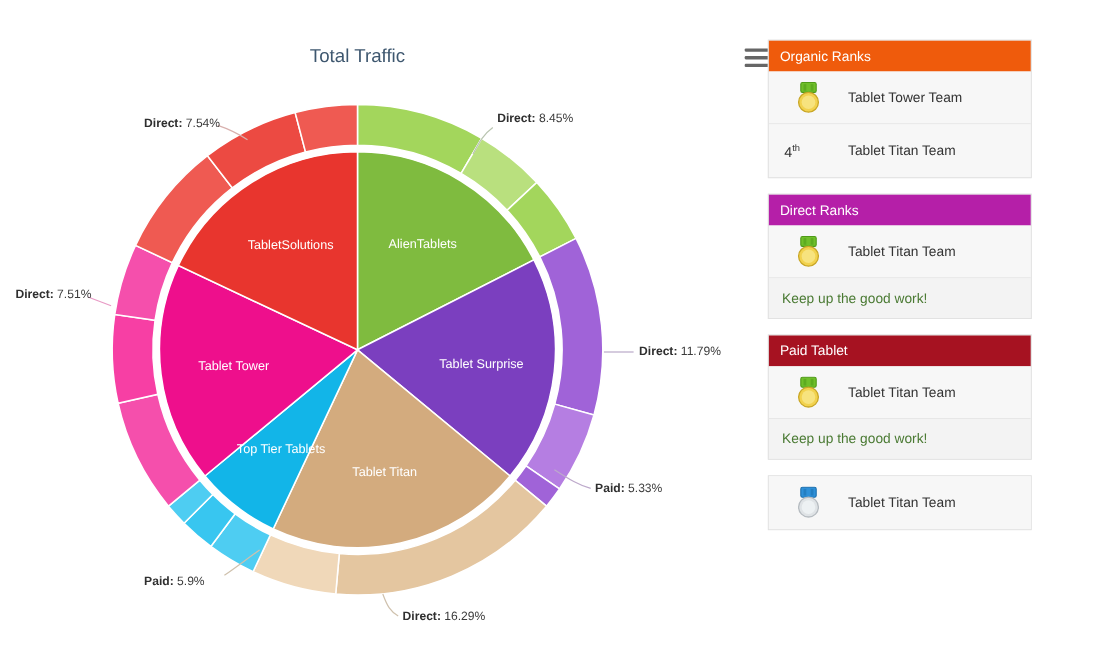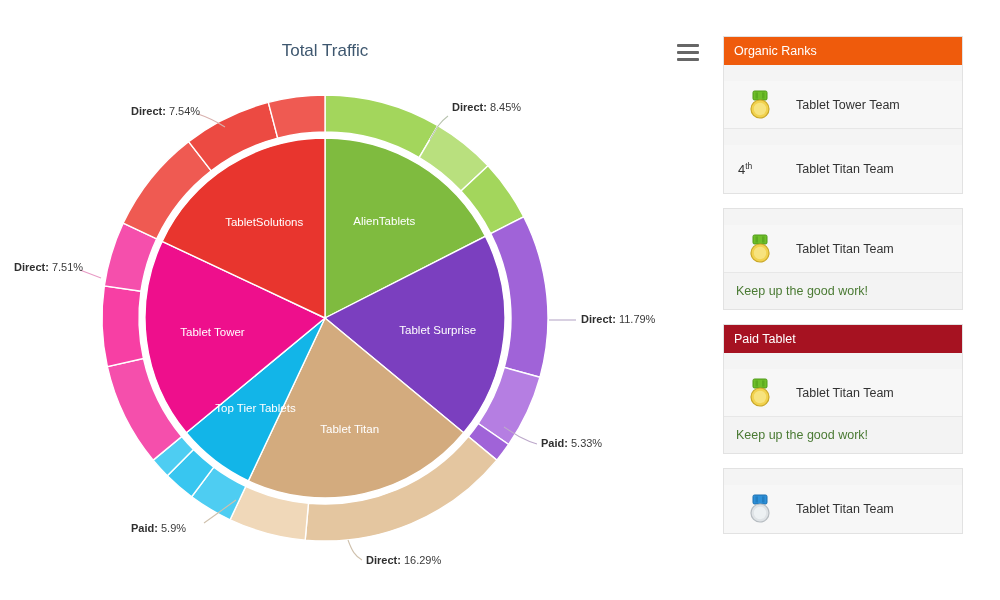--- a/index.html
+++ b/index.html
@@ -60,21 +60,21 @@
     font-size: 11px;
     font-family: "Liberation Sans", sans-serif;
     fill: #3b3b3b;
   }
   .callout-text tspan.k { font-weight: bold; fill: #2f2f2f; }
   .callout-line { fill: none; stroke-width: 1.1; }
 
   
   #ranks-column {
     position: absolute;
-    left: 723px; top: 36px;
+    left: 698px; top: 36px;
     width: 240px;
   }
   .rank-panel {
     width: 240px;
     margin-bottom: 14px;
     background: #f4f4f4;
     border: 1px solid #e2e2e2;
     box-sizing: border-box;
   }
   .rank-header {
@@ -85,21 +85,20 @@
     font-size: 12.5px;
     box-sizing: border-box;
   }
   .rank-row {
     display: flex;
     align-items: center;
     height: 48px;
     border-bottom: 1px solid #e7e7e7;
     background: #f7f7f7;
     box-sizing: border-box;
-    margin-top: 16px;
   }
   .rank-row:last-child { border-bottom: none; }
   .rank-badge {
     width: 72px;
     display: flex;
     align-items: center;
     justify-content: center;
     flex: 0 0 72px;
   }
   .rank-ordinal {
@@ -206,20 +205,21 @@
             </svg>
           </div>
           <div class="rank-name">Tablet Tower Team</div>
         </div>
         <div class="rank-row">
           <div class="rank-ordinal">4<sup>th</sup></div>
           <div class="rank-name">Tablet Titan Team</div>
         </div>
       </div>
       <div class="rank-panel">
+        <div class="rank-header" style="background: rgb(181, 31, 168);">Direct Ranks</div>
         <div class="rank-row">
           <div class="rank-badge">
             <svg width="26" height="30" viewBox="0 0 26 30">
               <rect x="6" y="1" width="14" height="9" rx="1.5" fill="#6fbf2a" stroke="#4f9a18" stroke-width="1"></rect>
               <rect x="8.5" y="2.5" width="2.5" height="6" fill="#4f9a18" opacity="0.55"></rect>
               <rect x="15" y="2.5" width="2.5" height="6" fill="#4f9a18" opacity="0.55"></rect>
               <circle cx="13" cy="19" r="9" fill="#f2d24e" stroke="#c9a727" stroke-width="1.2"></circle>
               <circle cx="13" cy="19" r="6.2" fill="#f8e88f" opacity="0.75"></circle>
             </svg>
           </div>

